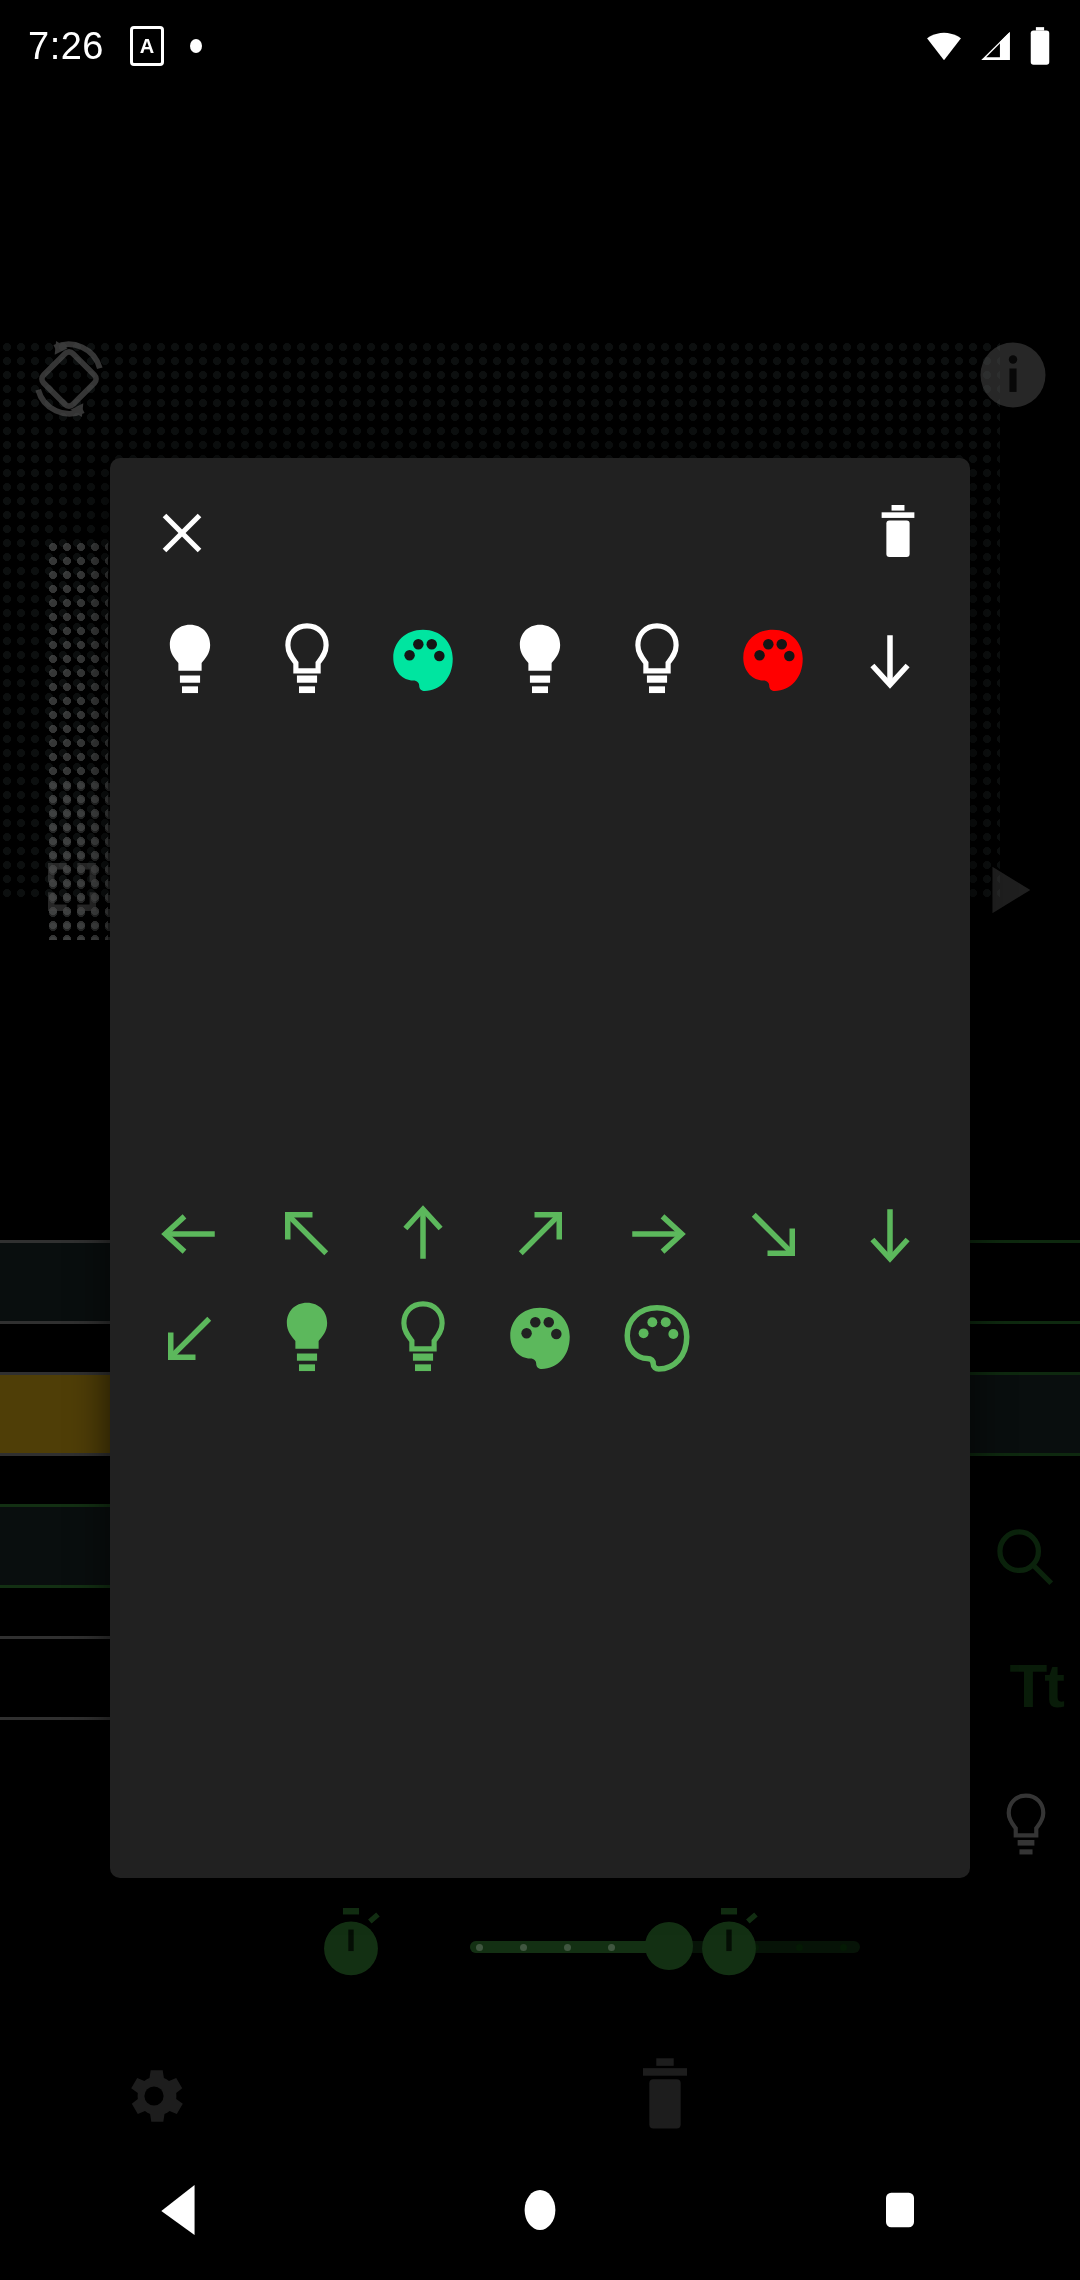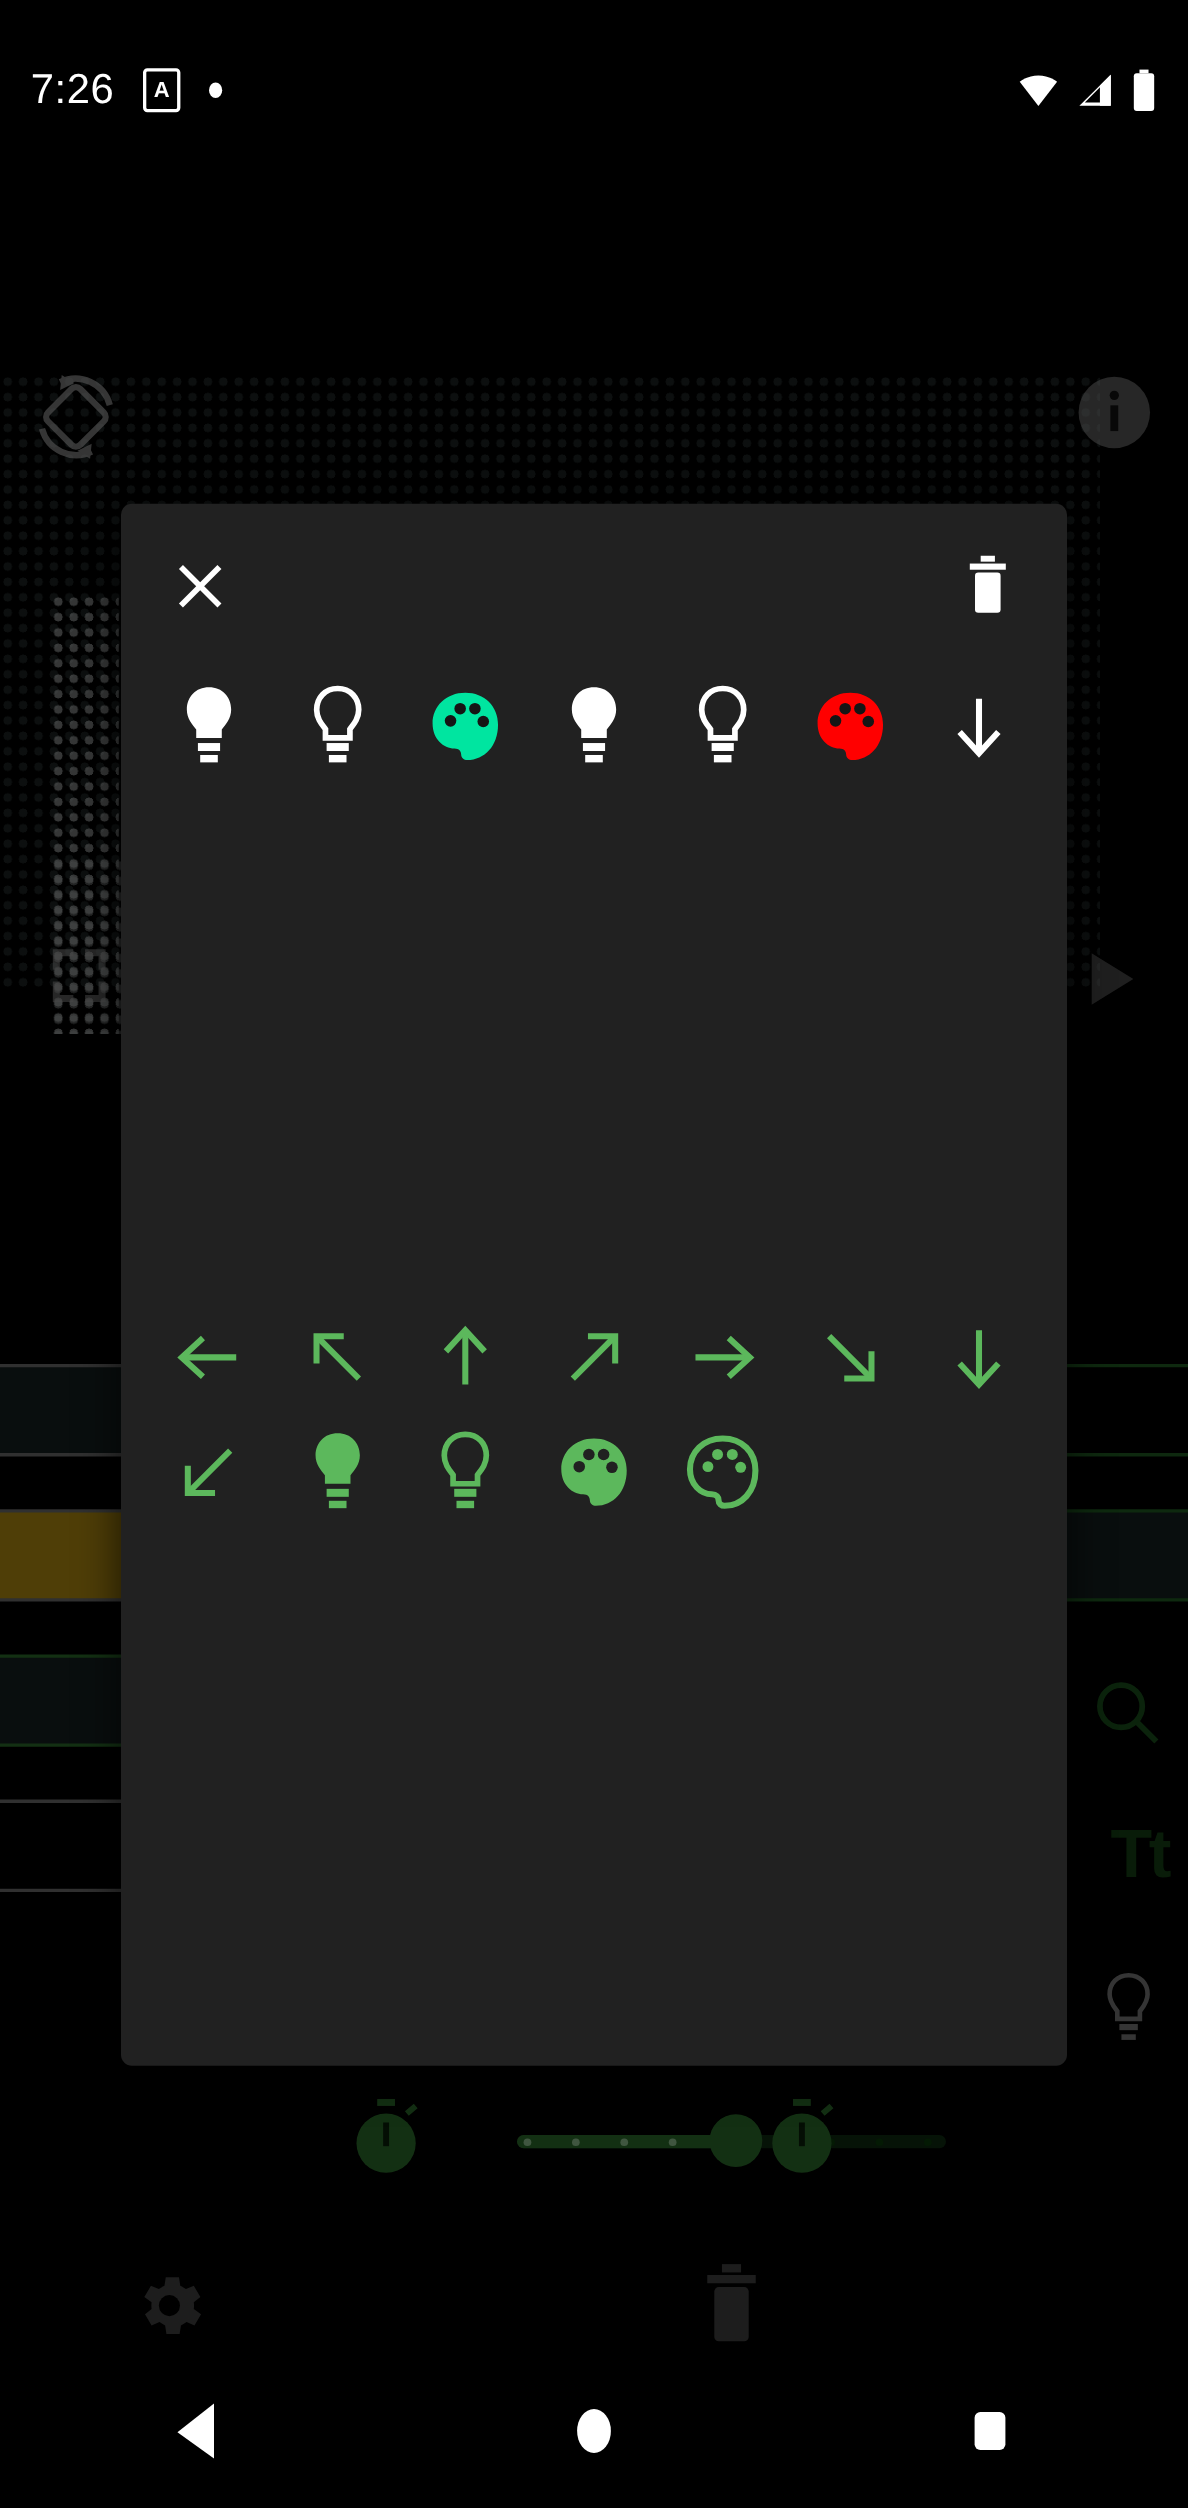--- a/index.html
+++ b/index.html
@@ -8,21 +8,21 @@
     background:#000;
     font-family:"Liberation Sans", sans-serif;
     overflow:hidden;
   }
   #screen{ position:relative; width:1080px; height:2280px; background:#000; overflow:hidden; }
 
   
   #statusbar{
     position:absolute; left:0; top:0; width:1080px; height:92px;
     display:flex; align-items:center; padding:4px 28px;
-    color:#fff; z-index:60;margin-top:36px;
+    color:#fff; z-index:60;
   }
   #clock{ font-size:38px; letter-spacing:0.5px; color:#fff; }
   .sb-left{ display:flex; align-items:center; gap:26px; }
   .sb-right{ margin-left:auto; display:flex; align-items:center; gap:14px; }
   .app-badge{
     width:34px;height:40px;border:3px solid #fff;border-radius:4px;
     display:flex;align-items:center;justify-content:center;
     font-size:20px;font-weight:bold;color:#fff;line-height:1;
   }
   .dot-ind{ width:12px;height:14px;border-radius:50%;background:#fff; }

